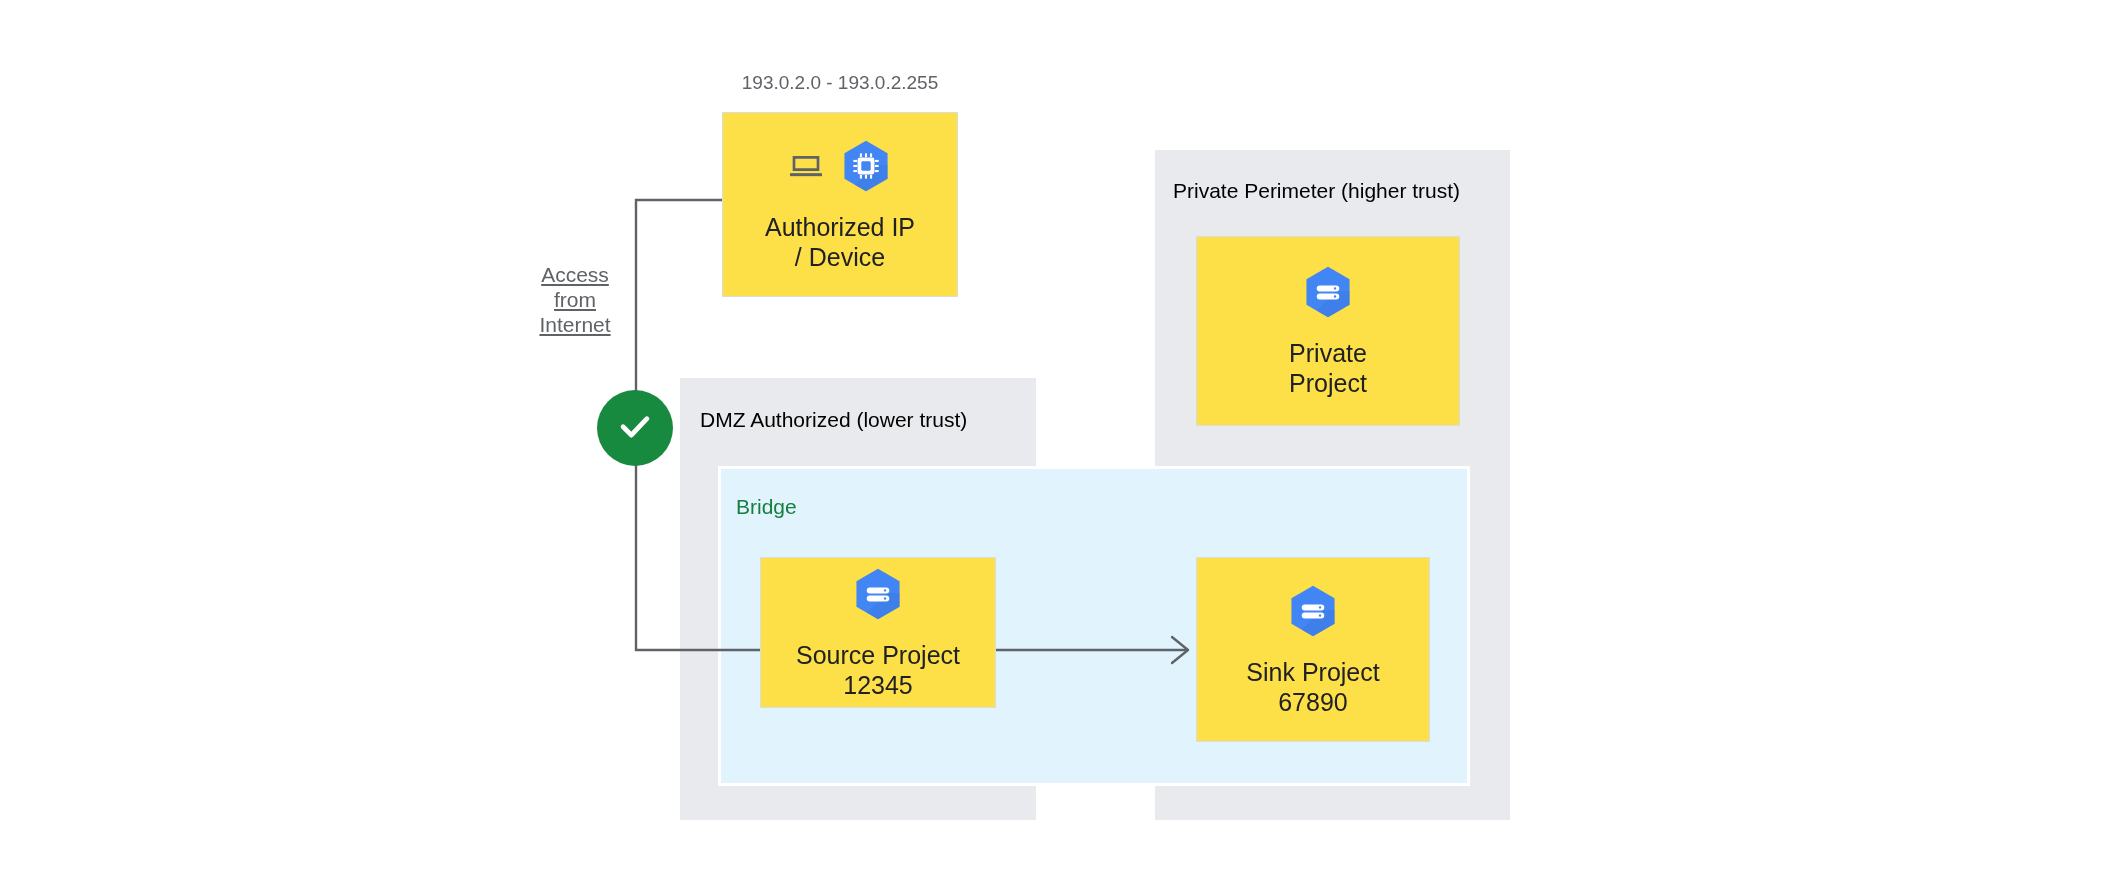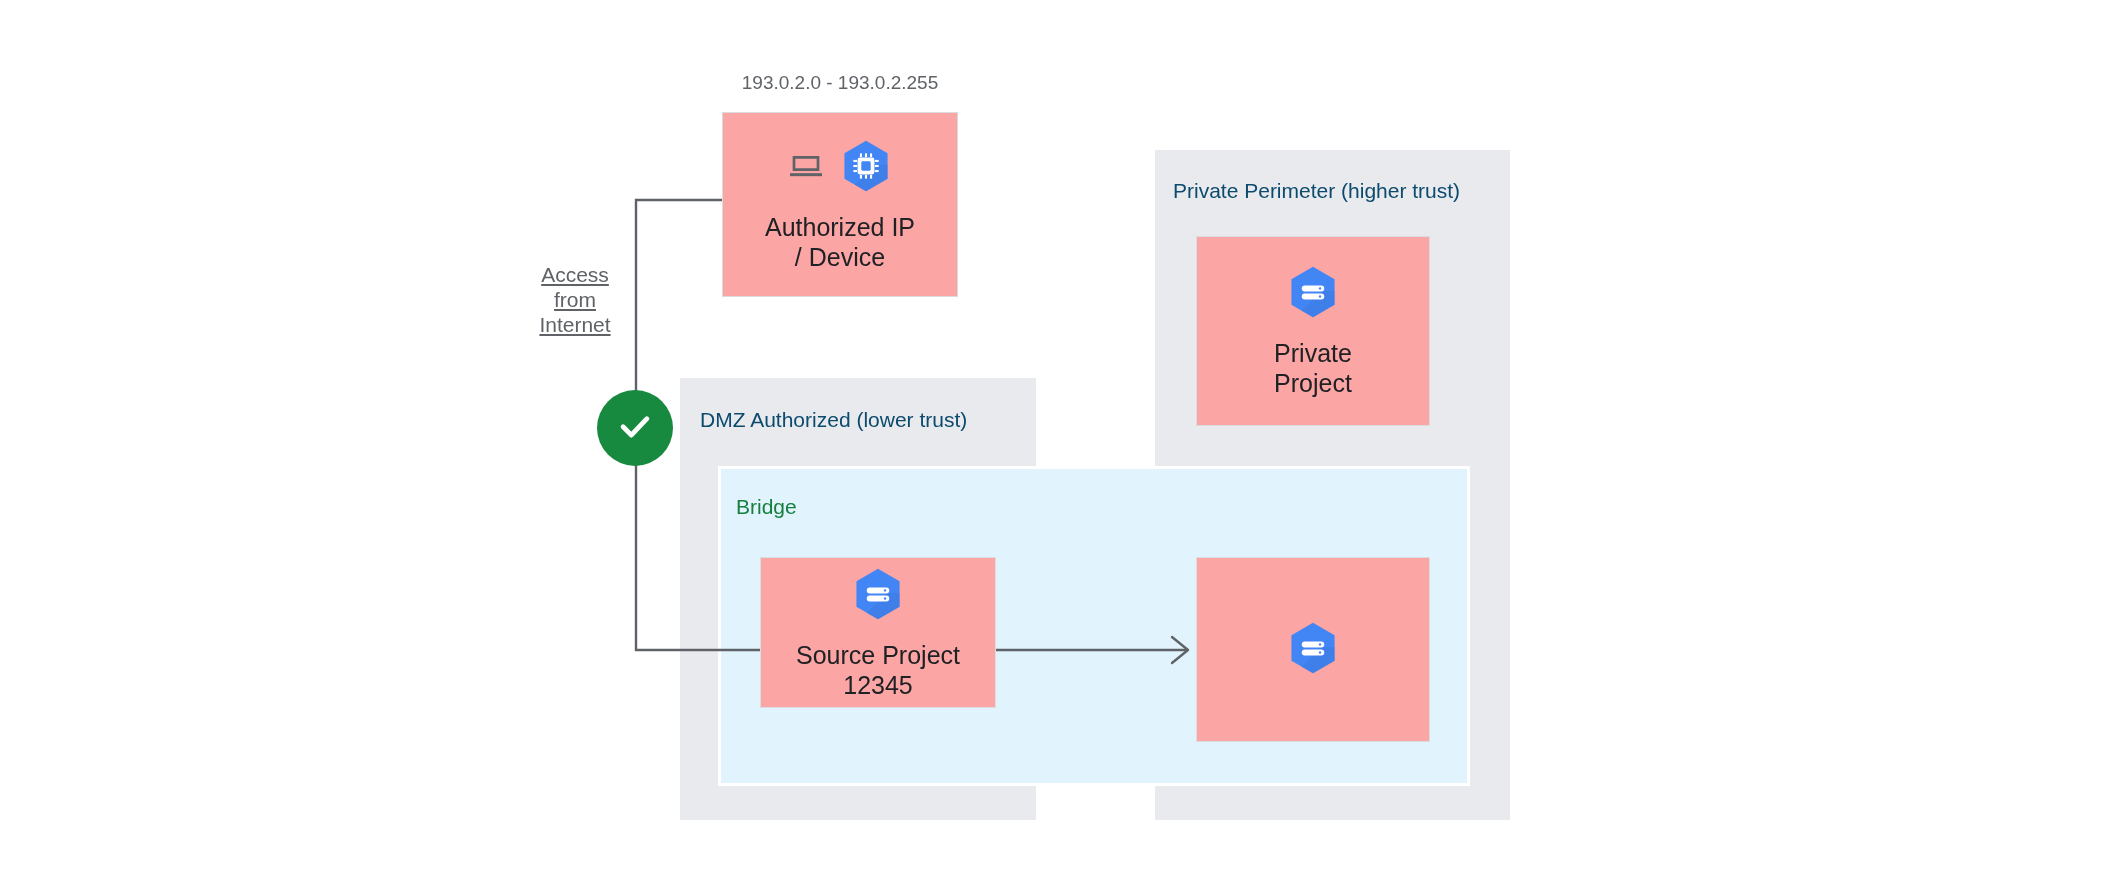--- a/index.html
+++ b/index.html
@@ -20,21 +20,21 @@
     overflow: hidden;
   }
 
   
   .perimeter {
     position: absolute;
     background: #e8eaed;
   }
   .perimeter-label {
     position: absolute;
-    color: #0c4a6e;
+    color: #000000;
     font-size: 21px;
     line-height: 25px;
     white-space: nowrap;
   }
 
   #dmz-perimeter   { left: 680px;  top: 378px; width: 356px; height: 442px; }
   #dmz-label       { left: 700px;  top: 407px; }
 
   #private-perimeter { left: 1155px; top: 150px; width: 355px; height: 670px; }
   #private-label     { left: 1173px; top: 178px; }
@@ -56,21 +56,21 @@
     top: 494px;
     color: #15803d;
     font-size: 21px;
     line-height: 25px;
     white-space: nowrap;
   }
 
   
   .node {
     position: absolute;
-    background: #fca5a5;
+    background: #fde047;
     border: 1px solid #dadce0;
     box-sizing: border-box;
     display: flex;
     flex-direction: column;
     align-items: center;
     justify-content: center;
   }
   .node-icons {
     display: flex;
     flex-direction: row;
@@ -82,21 +82,21 @@
   .node-label {
     margin-top: 14px;
     text-align: center;
     color: #202124;
     font-size: 25px;
     line-height: 30px;
     white-space: pre-line;
   }
 
   #node-authorized { left: 722px;  top: 112px; width: 236px; height: 185px; }
-  #node-private    { left: 1196px; top: 236px; width: 234px; height: 190px; }
+  #node-private    { left: 1196px; top: 236px; width: 264px; height: 190px; }
   #node-source     { left: 760px;  top: 557px; width: 236px; height: 151px; }
   #node-sink       { left: 1196px; top: 557px; width: 234px; height: 185px; }
 
   
   #ip-range {
     position: absolute;
     left: 722px;
     top: 70px;
     width: 236px;
     text-align: center;
@@ -251,20 +251,22 @@
             <rect x="20" y="25" width="24" height="6.4" rx="3.2"></rect>
             <rect x="20" y="33.6" width="24" height="6.4" rx="3.2"></rect>
           </g>
           <g fill="#4285f4">
             <circle cx="39.5" cy="28.2" r="1.25"></circle>
             <circle cx="39.5" cy="36.8" r="1.25"></circle>
           </g>
         </svg>
       </span>
     </div>
+    <div class="node-label">Sink Project
+67890</div>
   </div>
 
   <svg id="wires" viewBox="0 0 2112 882" xmlns="http://www.w3.org/2000/svg">
 
     <path d="M 722 200 L 636 200 L 636 650 L 760 650" fill="none" stroke="#5f6368" stroke-width="2.4"></path>
 
     <line x1="996" y1="650" x2="1186" y2="650" stroke="#5f6368" stroke-width="2.4"></line>
     <polyline points="1172,637 1188,650 1172,663" fill="none" stroke="#5f6368" stroke-width="2.4" stroke-linecap="round" stroke-linejoin="round"></polyline>
   </svg>
 

